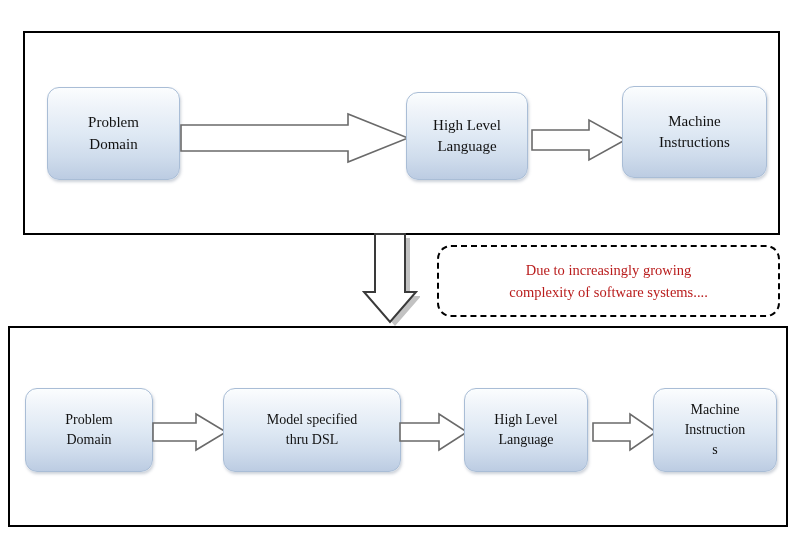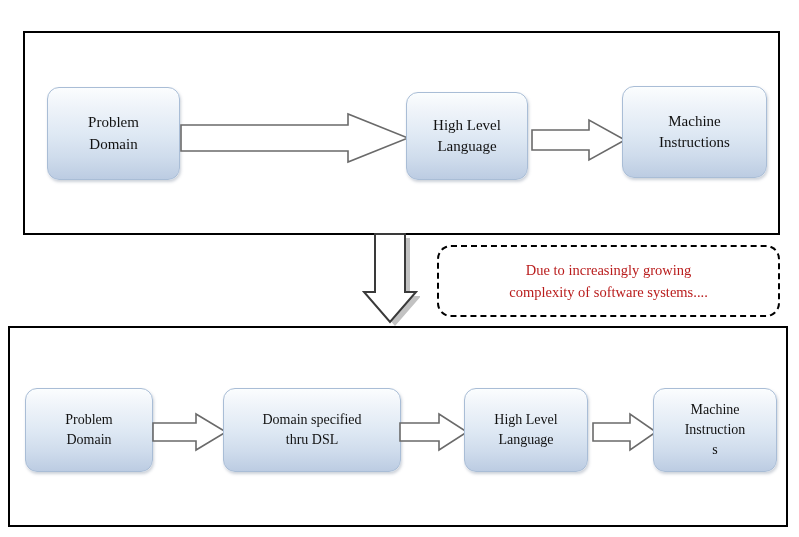--- a/index.html
+++ b/index.html
@@ -163,21 +163,21 @@
 Domain</span>
   </div>
 
   <div class="arrow" id="arrow-bot-1">
     <svg width="76" height="40" viewBox="0 0 76 40" xmlns="http://www.w3.org/2000/svg">
       <polygon points="1,11 44,11 44,2 74,20 44,38 44,29 1,29" fill="#ffffff" stroke="#6a6a6a" stroke-width="1.6" stroke-linejoin="miter"></polygon>
     </svg>
   </div>
 
   <div class="node" id="node-bot-dsl">
-    <span class="label">Domain specified
+    <span class="label">Model specified
 thru DSL</span>
   </div>
 
   <div class="arrow" id="arrow-bot-2">
     <svg width="70" height="40" viewBox="0 0 70 40" xmlns="http://www.w3.org/2000/svg">
       <polygon points="1,11 40,11 40,2 68,20 40,38 40,29 1,29" fill="#ffffff" stroke="#6a6a6a" stroke-width="1.6" stroke-linejoin="miter"></polygon>
     </svg>
   </div>
 
   <div class="node" id="node-bot-hll">

